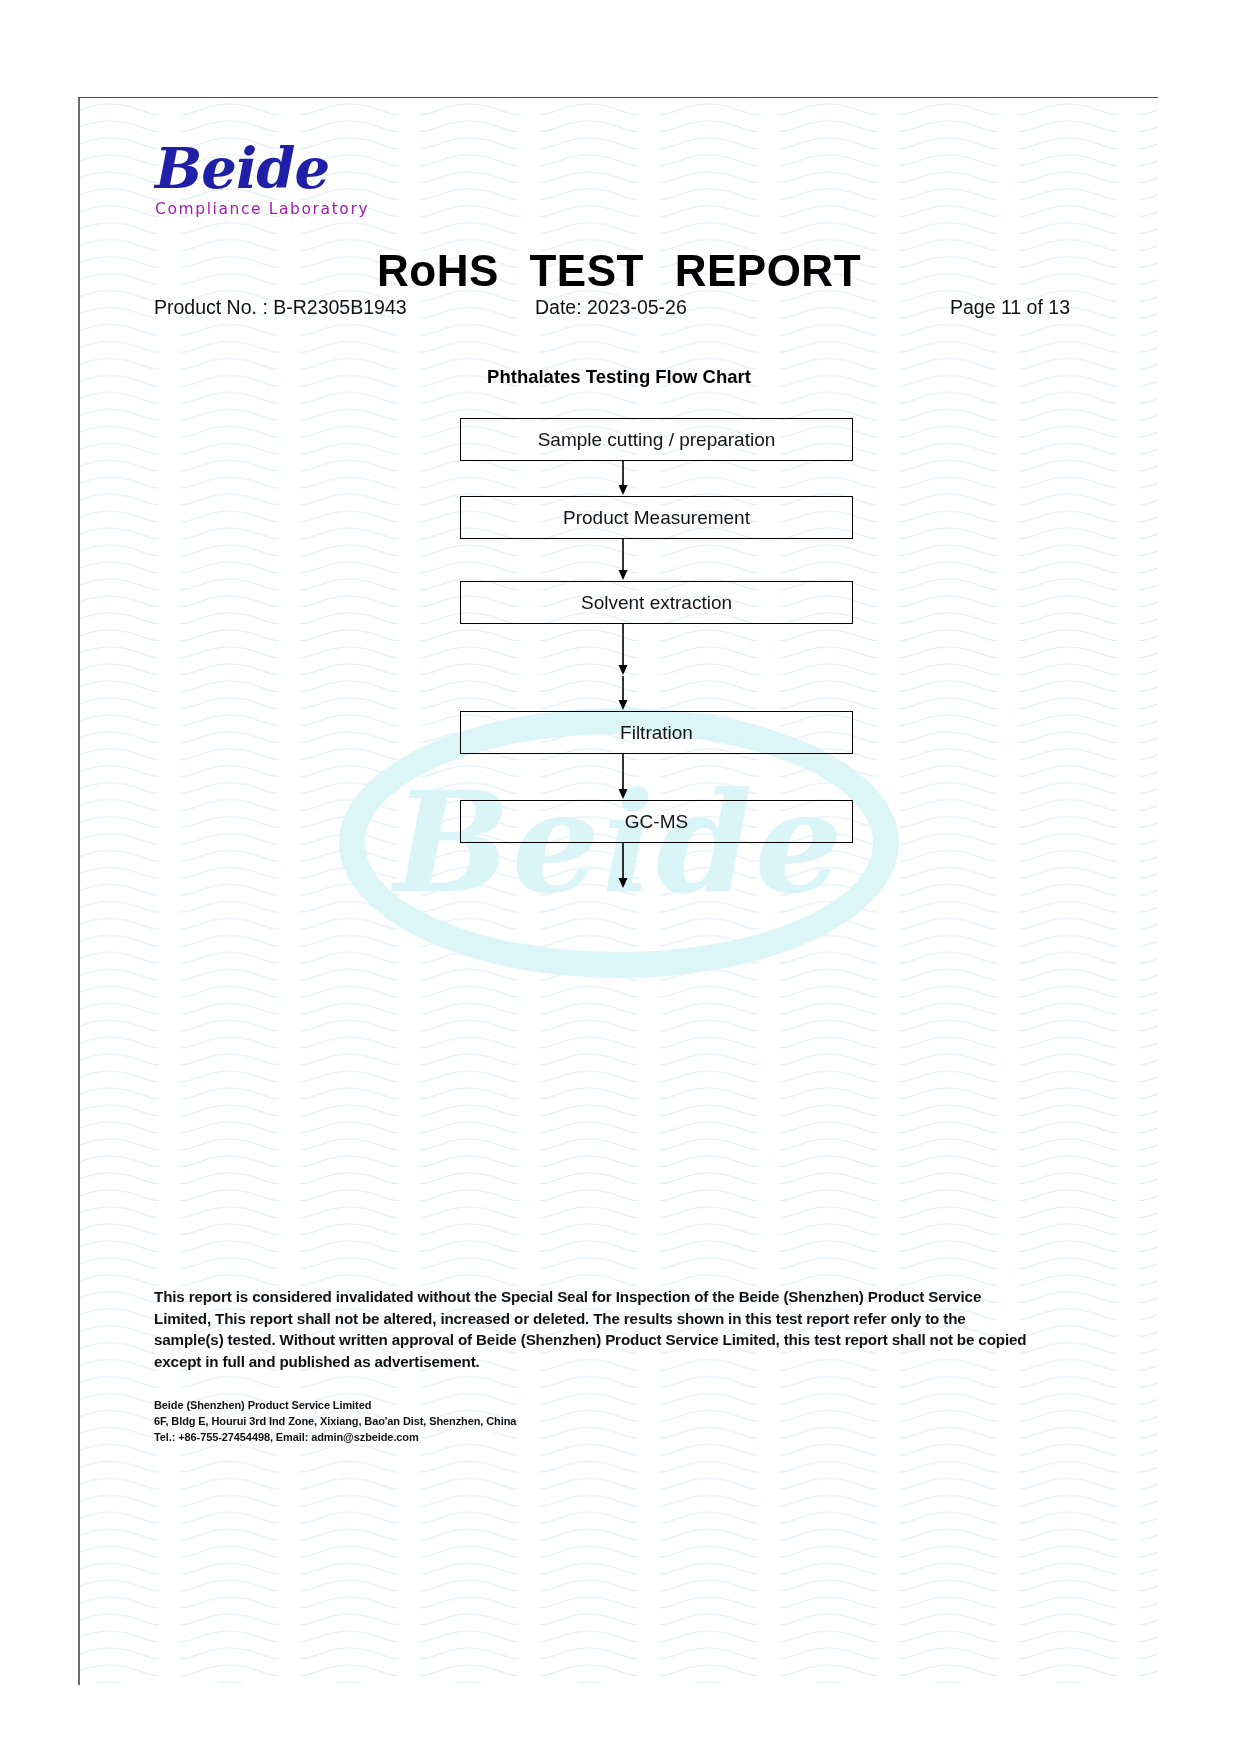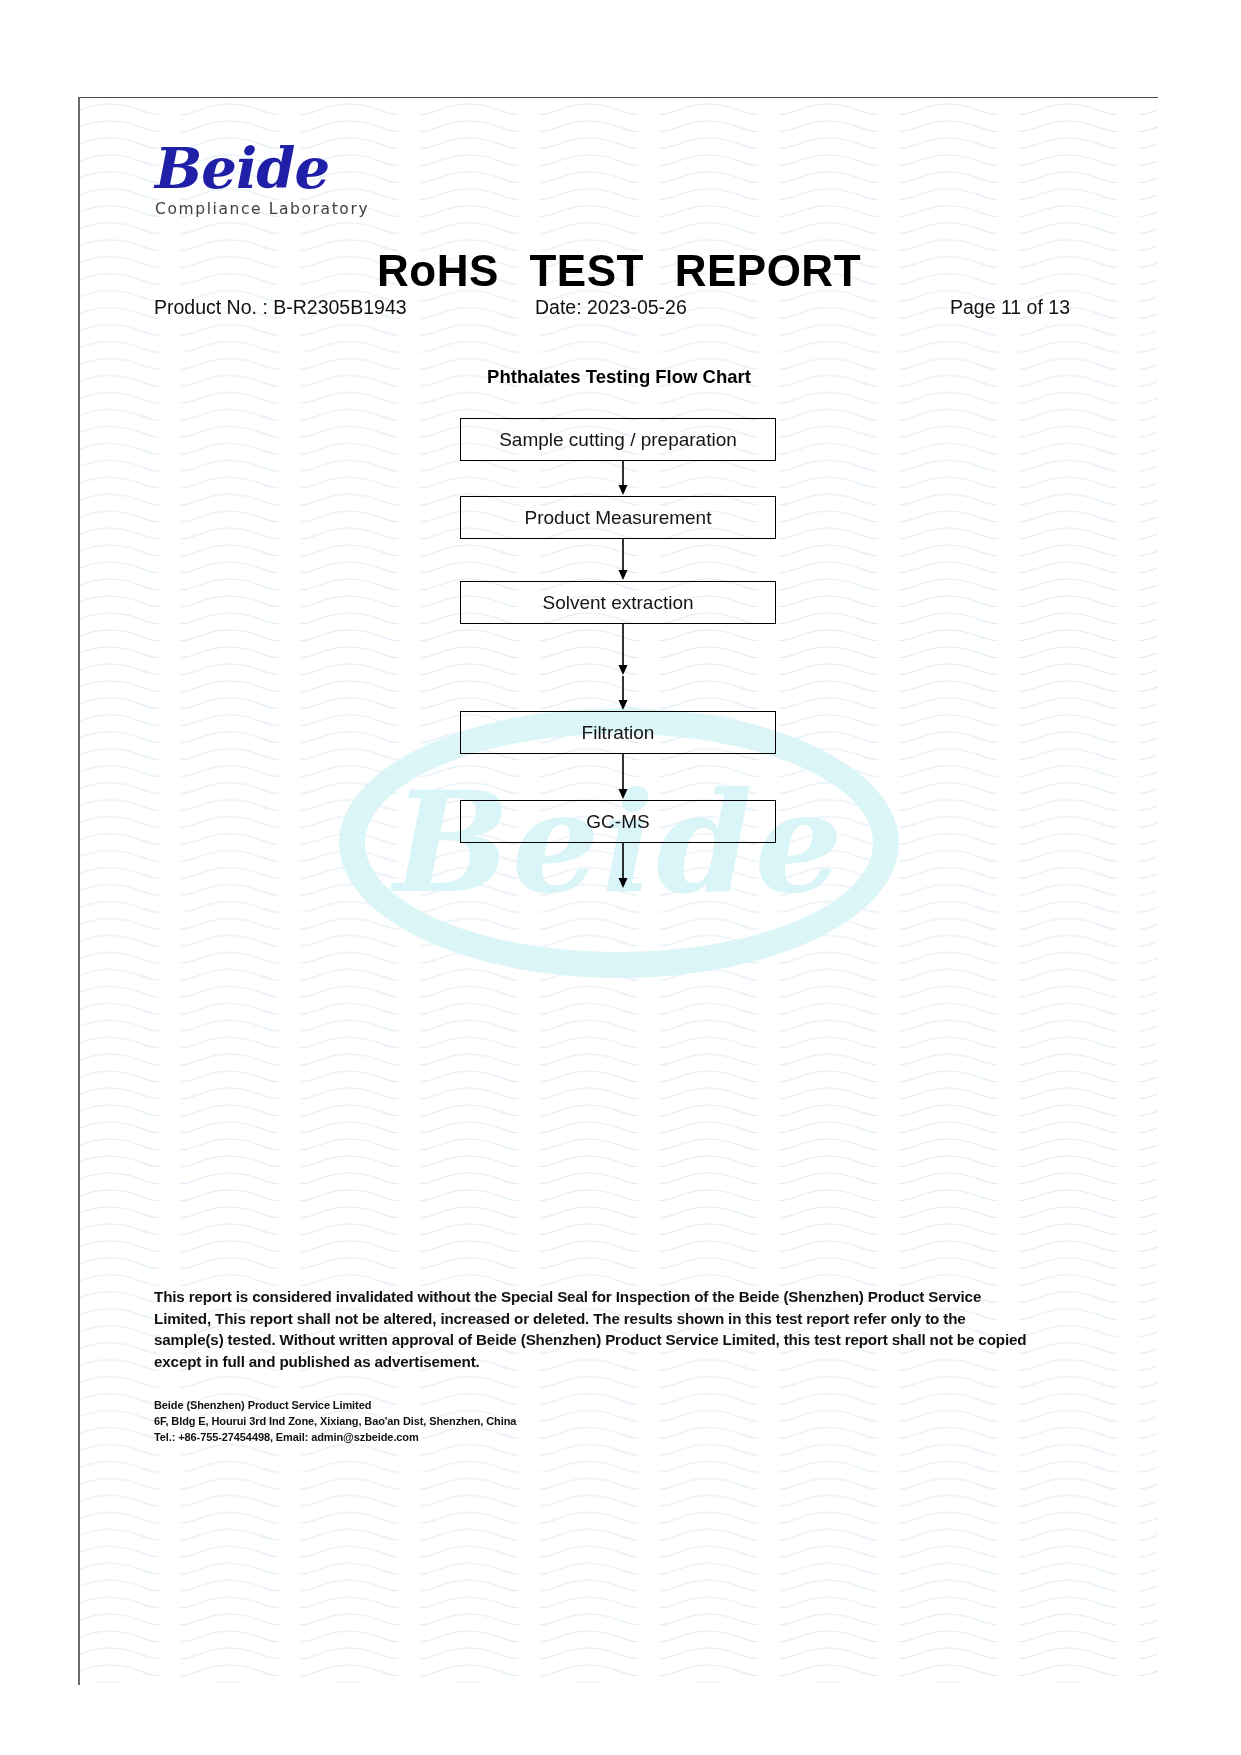--- a/index.html
+++ b/index.html
@@ -91,21 +91,21 @@
     line-height: 1;
     color: #1f1fa8;
     letter-spacing: -1px;
     white-space: nowrap;
   }
   .logo-sub {
     margin-top: 4px;
     font-family: "DejaVu Sans", sans-serif;
     font-size: 15.5px;
     font-weight: 500;
-    color: #404040;
+    color: #a21caf;
     letter-spacing: 1.6px;
     white-space: nowrap;
   }
 
   
   .doc-title {
     position: absolute;
     left: 0;
     right: 0;
     top: 148px;
@@ -153,21 +153,21 @@
 
   
   .flow {
     position: absolute;
     left: 380px;
     top: 320px;
     width: 326px;
   }
   .flow-box {
     position: relative;
-    width: 316px;
+    width: 393px;
     box-sizing: border-box;
     border: 1.6px solid #000000;
     background: transparent;
     height: 43px;
     display: flex;
     align-items: center;
     justify-content: center;
     font-size: 19px;
     color: #141414;
     white-space: nowrap;

